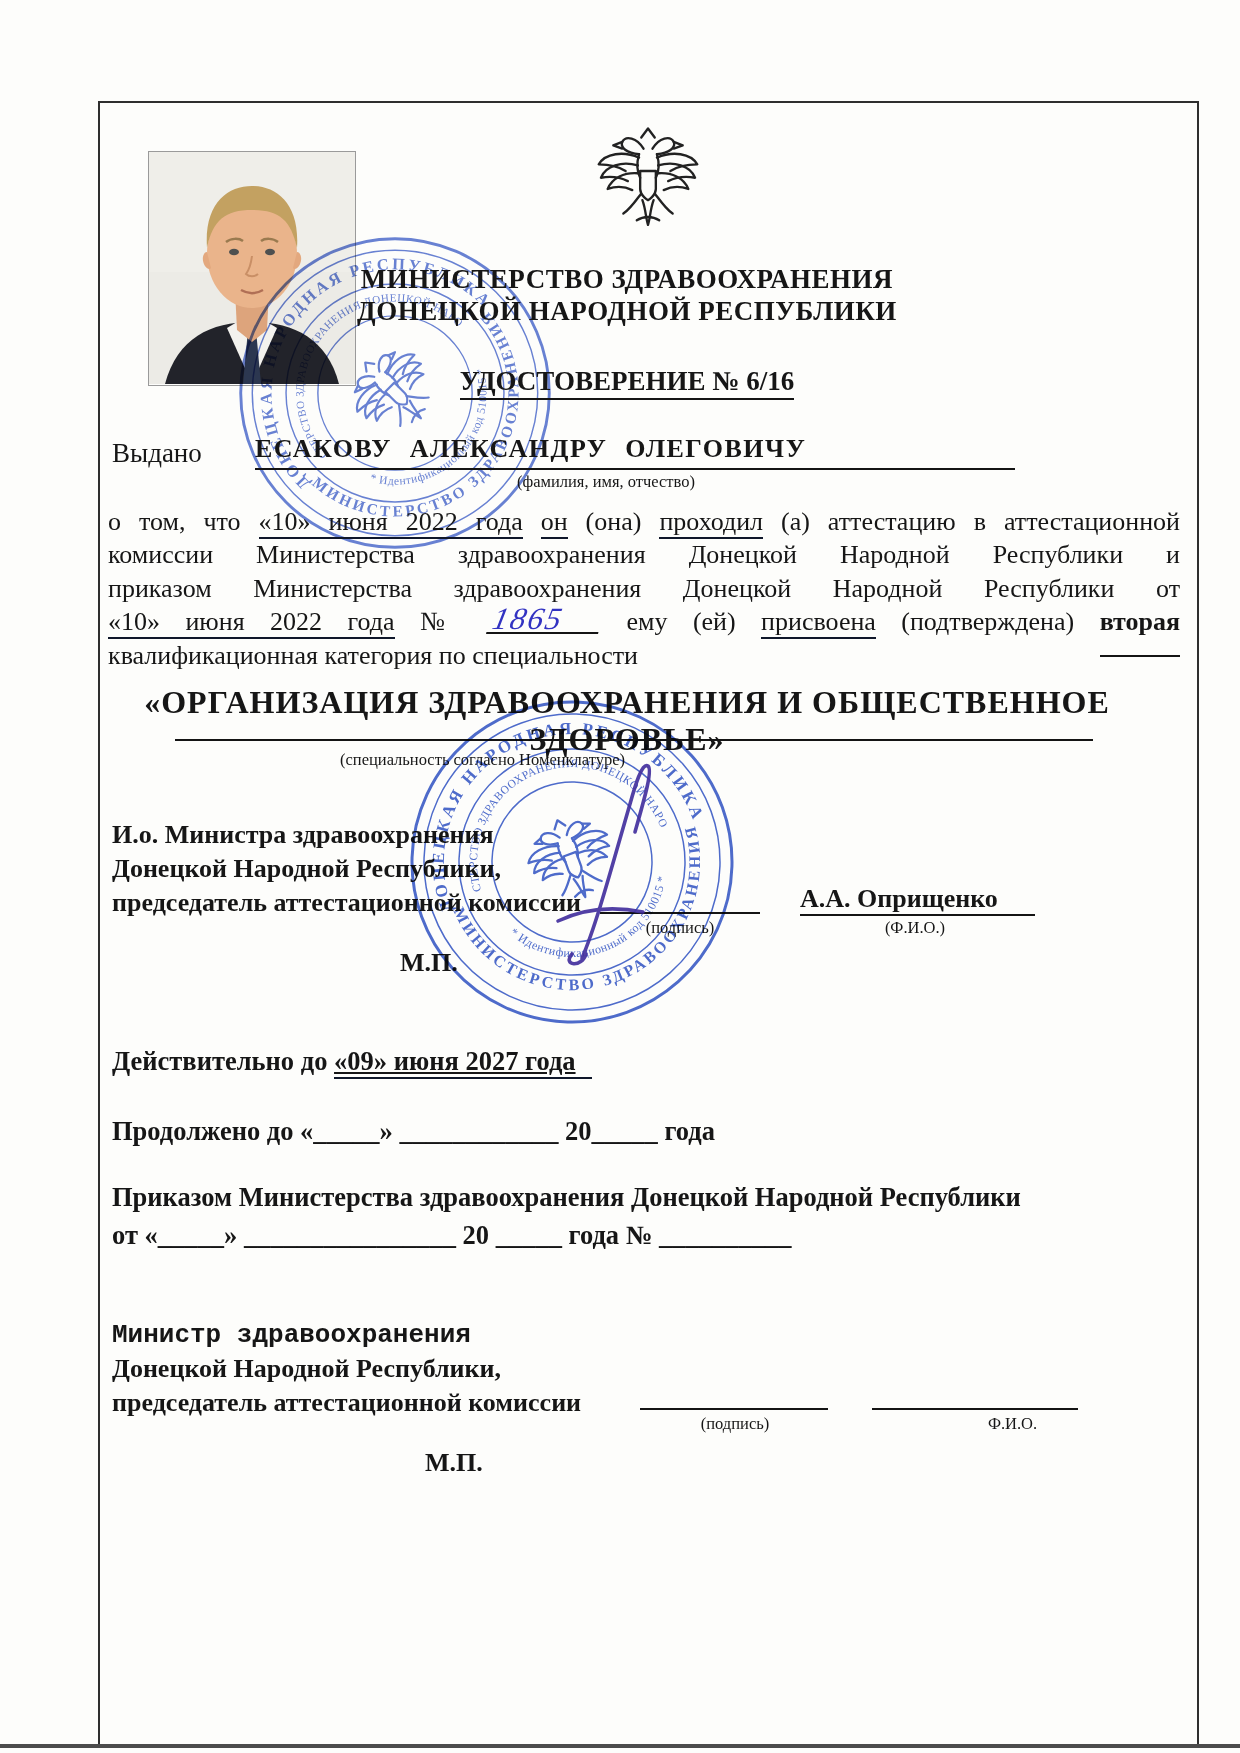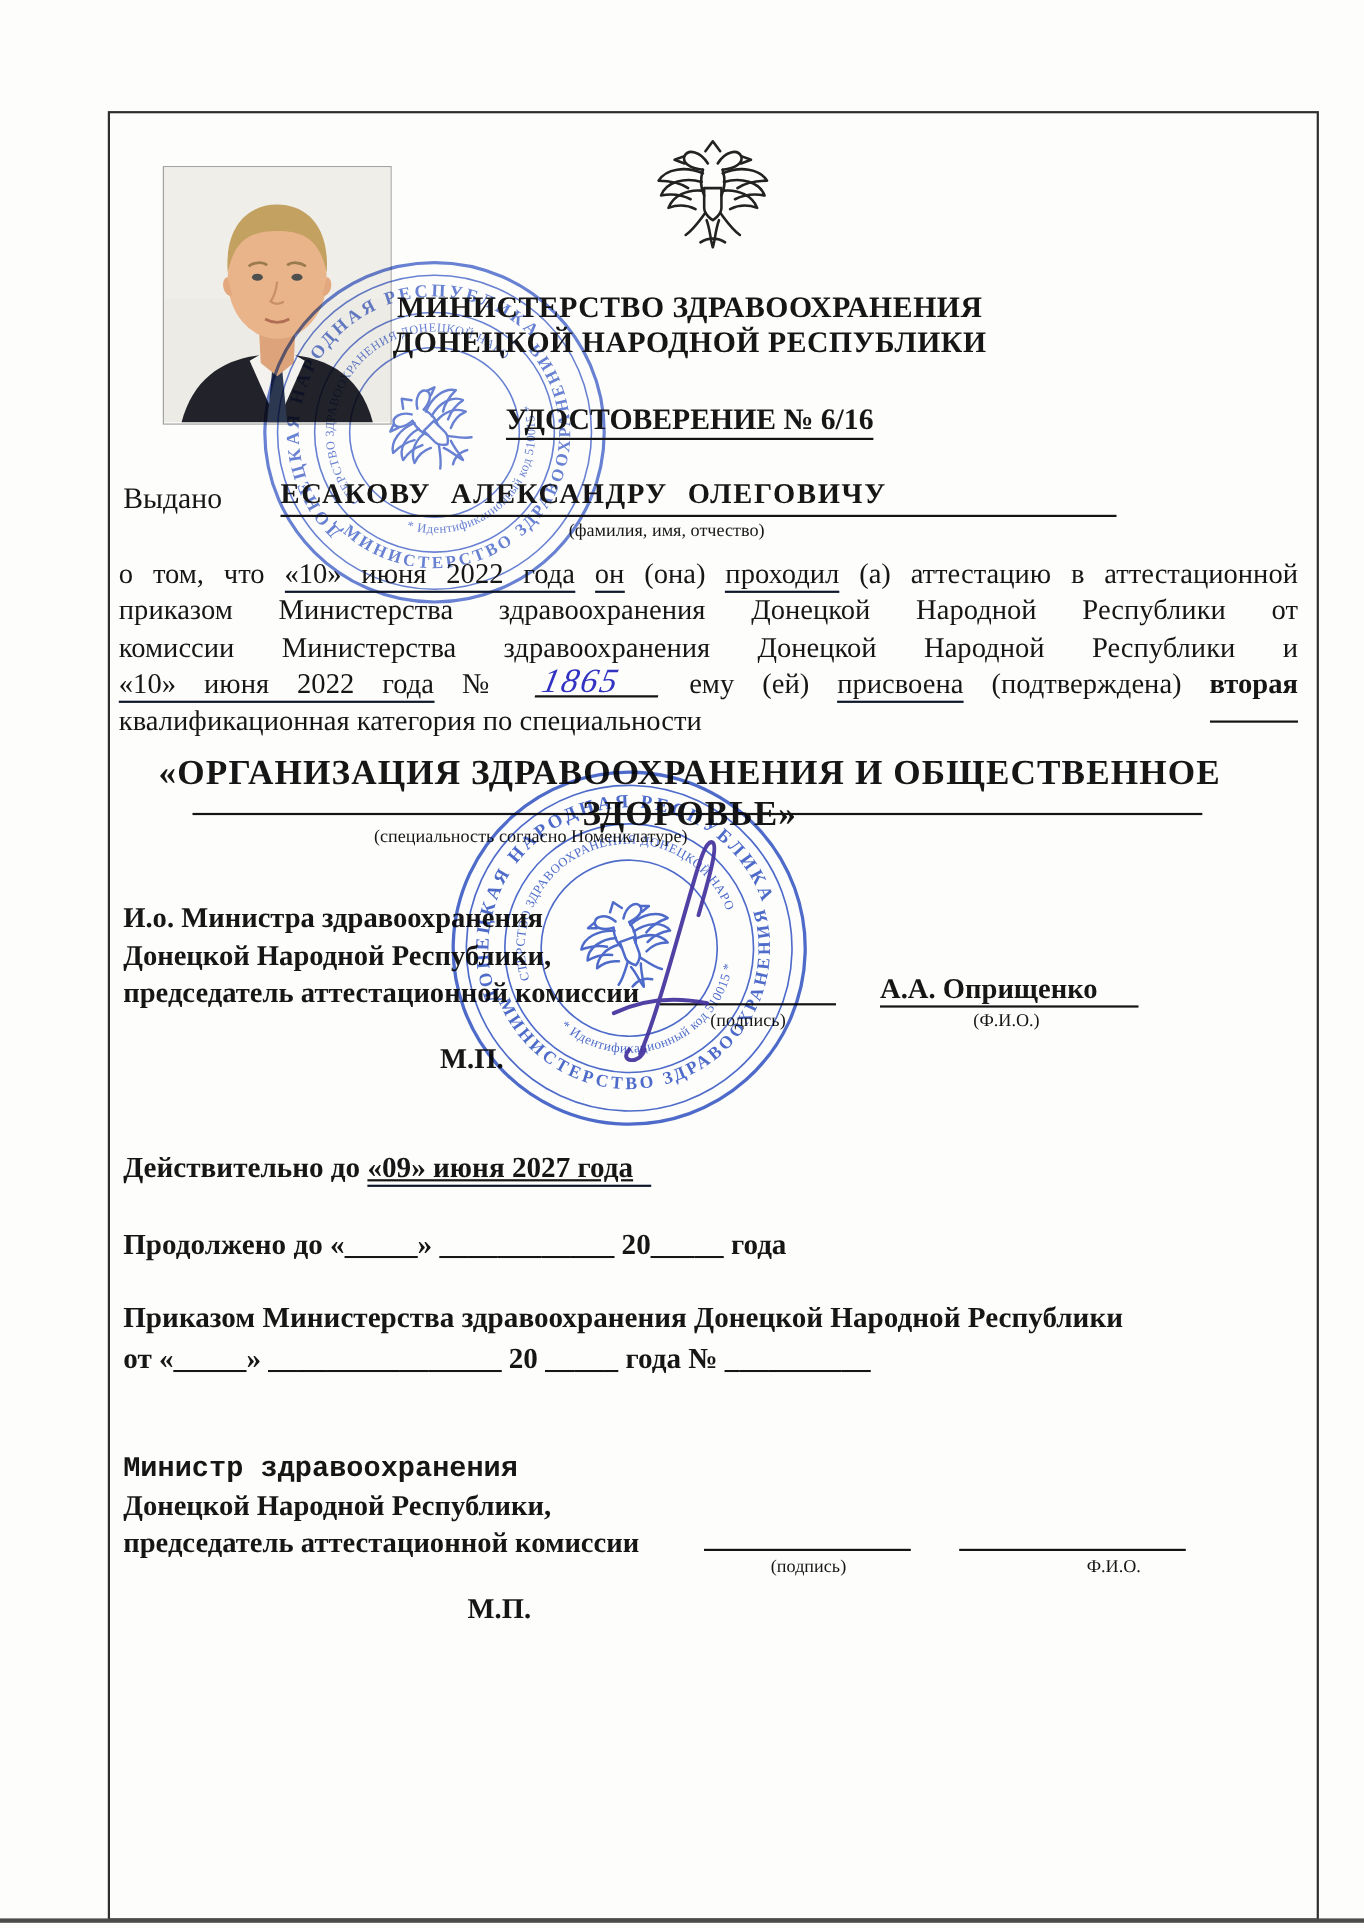--- a/index.html
+++ b/index.html
@@ -152,22 +152,22 @@
   <div class="abs hdr hdr1">МИНИСТЕРСТВО ЗДРАВООХРАНЕНИЯ</div>
   <div class="abs hdr hdr2">ДОНЕЦКОЙ НАРОДНОЙ РЕСПУБЛИКИ</div>
   <div class="abs title"><span>УДОСТОВЕРЕНИЕ № 6/16</span></div>
 
   <div class="abs issued-label">Выдано</div>
   <div class="abs issued-name">ЕСАКОВУ  АЛЕКСАНДРУ  ОЛЕГОВИЧУ</div>
   <div class="abs name-caption">(фамилия, имя, отчество)</div>
 
   <div class="abs para">
     <div class="pline"><span>о том, что </span><span class="u">«10» июня 2022 года</span><span> </span><span class="u">он</span><span> (она) </span><span class="u">проходил</span><span> (а) аттестацию в аттестационной</span></div>
+    <div class="pline"><span>комиссии Министерства здравоохранения Донецкой Народной Республики и</span></div>
     <div class="pline"><span>приказом Министерства здравоохранения Донецкой Народной Республики от</span></div>
-    <div class="pline"><span>комиссии Министерства здравоохранения Донецкой Народной Республики и</span></div>
     <div class="pline"><span class="u">«10» июня 2022 года</span><span> № </span><span class="hand">1865</span><span> ему (ей) </span><span class="u">присвоена</span><span> (подтверждена) </span><span class="bu">вторая</span></div>
     <div class="pline last"><span>квалификационная категория по специальности</span></div>
   </div>
 
   <div class="abs specialty">«ОРГАНИЗАЦИЯ ЗДРАВООХРАНЕНИЯ И ОБЩЕСТВЕННОЕ ЗДОРОВЬЕ»</div>
   <div class="abs spec-rule"></div>
   <div class="abs spec-caption">(специальность согласно Номенклатуре)</div>
 
   <div class="abs off o1a">И.о. Министра здравоохранения</div>
   <div class="abs off o1b">Донецкой Народной Республики,</div>

